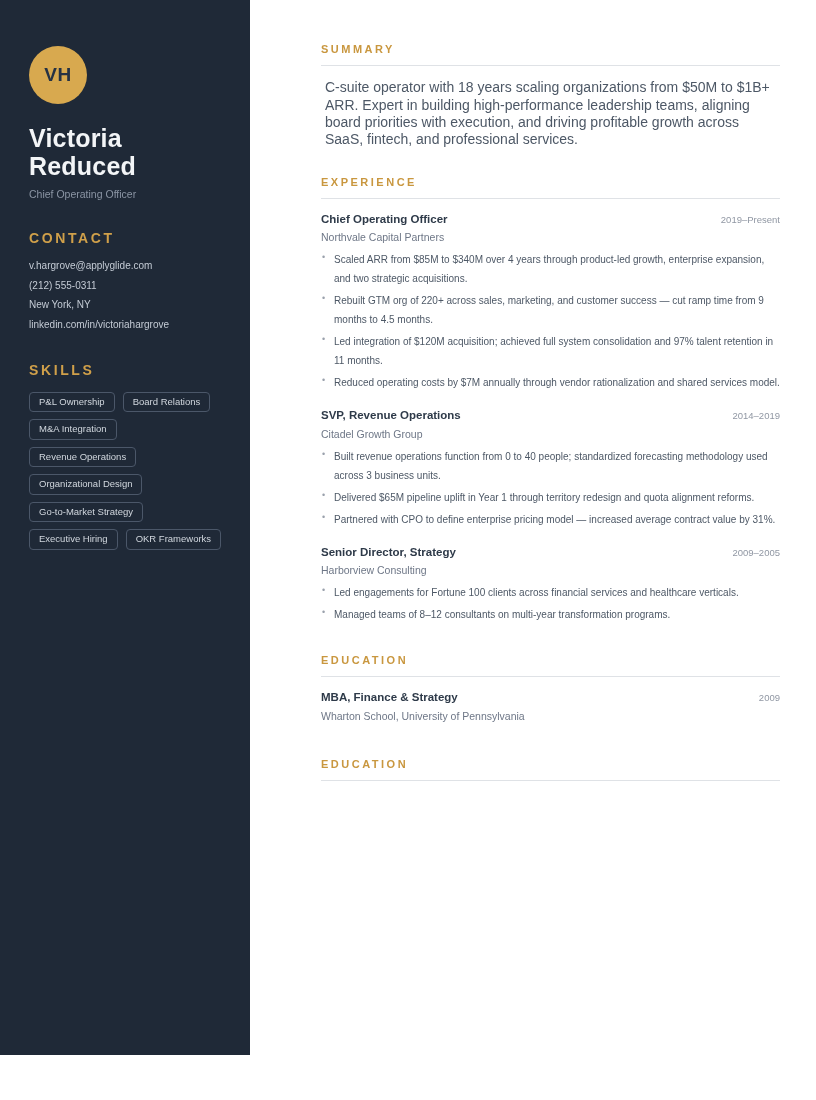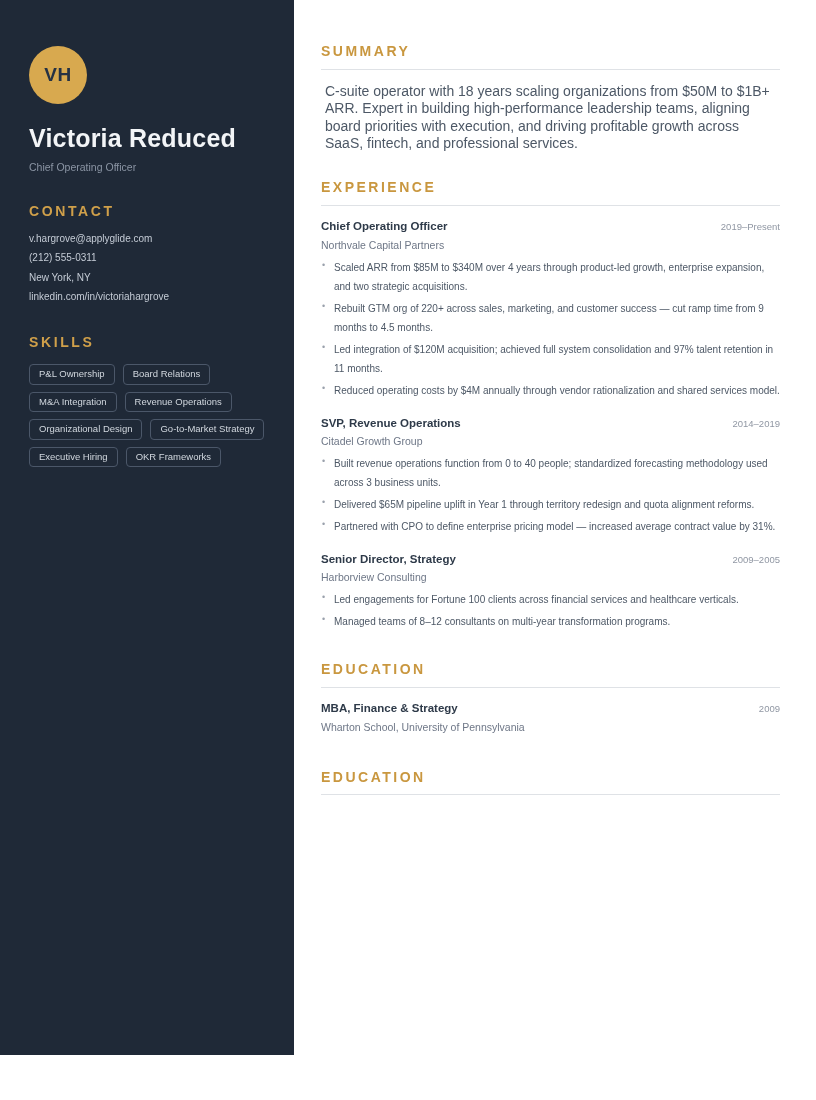--- a/index.html
+++ b/index.html
@@ -8,21 +8,21 @@
     width: 816px; height: 1100px;
     background: #ffffff;
     font-family: "Liberation Sans", sans-serif;
     -webkit-font-smoothing: antialiased;
   }
   .page { position: relative; width: 816px; height: 1100px; background: #ffffff; overflow: hidden; }
 
   
   .sidebar {
     position: absolute; left: 0; top: 0;
-    width: 294px; height: 1055px;
+    width: 250px; height: 1055px;
     background: #1f2937;
     padding: 46px 24px 11px 29px;
   }
   .avatar {
     width: 58px; height: 58px; border-radius: 50%;
     background: #d8a94f;
     display: flex; align-items: center; justify-content: center;
   }
   .avatar-initials {
     font-size: 19px; font-weight: bold; color: #263244; letter-spacing: 0.5px;
@@ -44,21 +44,21 @@
   .tags { margin-top: 14px; display: flex; flex-wrap: wrap; gap: 7px 8px; }
   .tag {
     border: 1px solid #4b5769; border-radius: 4px;
     padding: 4px 9px 5px; font-size: 9.5px; color: #d1d7de;
     white-space: nowrap; line-height: 1;
   }
 
   
   .content { margin-left: 286px; padding: 43px 36px 0 35px; }
   .sec-heading {
-    margin: 0 0 13px; font-size: 14px; font-weight: bold;
+    margin: 0 0 13px; font-size: 11px; font-weight: bold;
     letter-spacing: 2.5px; color: #c9973f;
     padding-bottom: 9px; border-bottom: 1px solid #dfe2e6;
     line-height: 1.2;
   }
   .summary-text { margin: 4px; font-size: 14px; line-height: 17.4px; color: #4d5866; }
   .section-experience { margin-top: 27px; }
   .job { margin-bottom: 16px; }
   .job-head { display: flex; justify-content: space-between; align-items: baseline; }
   .job-title { margin: 0; font-size: 11.5px; font-weight: bold; color: #2e3a49; line-height: 1.25; }
   .dates { font-size: 9.5px; color: #9097a3; white-space: nowrap; }
@@ -123,21 +123,21 @@
       <article class="job">
         <div class="job-head">
           <h3 class="job-title">Chief Operating Officer</h3>
           <span class="dates">2019–Present</span>
         </div>
         <div class="company">Northvale Capital Partners</div>
         <ul class="bullets">
           <li>Scaled ARR from $85M to $340M over 4 years through product-led growth, enterprise expansion, and two strategic acquisitions.</li>
           <li>Rebuilt GTM org of 220+ across sales, marketing, and customer success — cut ramp time from 9 months to 4.5 months.</li>
           <li>Led integration of $120M acquisition; achieved full system consolidation and 97% talent retention in 11 months.</li>
-          <li>Reduced operating costs by $4M annually through vendor rationalization and shared services model.</li>
+          <li>Reduced operating costs by $7M annually through vendor rationalization and shared services model.</li>
         </ul>
       </article>
 
       <article class="job">
         <div class="job-head">
           <h3 class="job-title">SVP, Revenue Operations</h3>
           <span class="dates">2014–2019</span>
         </div>
         <div class="company">Citadel Growth Group</div>
         <ul class="bullets">

